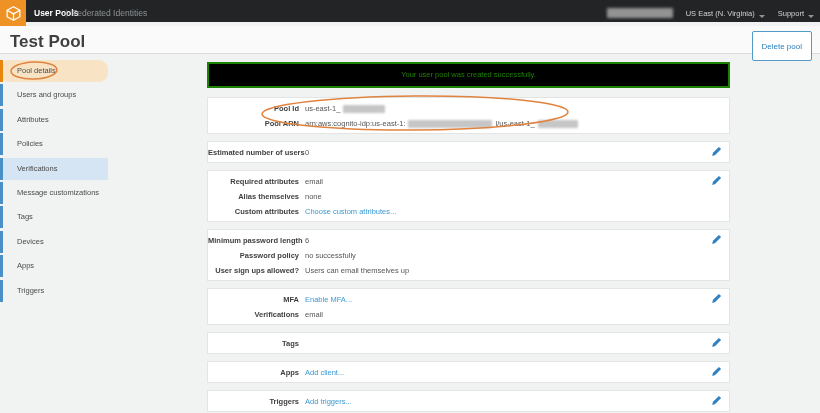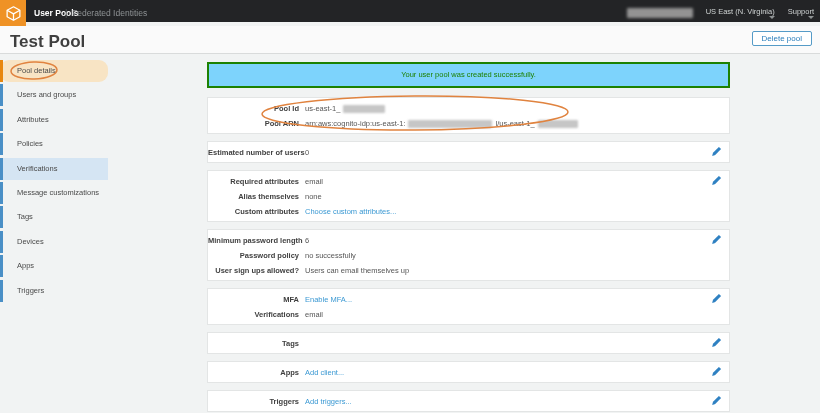--- a/index.html
+++ b/index.html
@@ -12,44 +12,44 @@
   .navbar { position:absolute; top:0; left:0; width:820px; height:22px; background:#232426; }
   .logo { position:absolute; left:0; top:0; width:26px; height:26px; background:#ef9225;
           display:flex; align-items:center; justify-content:center; cursor:pointer; }
   .nav-product { position:absolute; left:34px; top:0; line-height:26px; color:#fff;
                  font-weight:bold; font-size:8.5px; cursor:pointer; }
   .nav-sep { position:absolute; left:65px; top:0; line-height:26px; color:#5a5e60; font-size:9px; }
   .nav-secondary { position:absolute; left:72px; top:0; line-height:26px; color:#8e9294;
                    font-size:8.5px; cursor:pointer; }
   .nav-right { position:absolute; right:6px; top:0; height:26px; display:flex; align-items:center;
                gap:13px; color:#cfd3d3; font-size:7.5px; }
-  .nav-item { display:flex; align-items:flex-end; cursor:pointer; white-space:nowrap;flex-direction:column; }
+  .nav-item { display:flex; align-items:flex-end; cursor:pointer; white-space:nowrap; }
   .nav-redacted { width:66px; height:10px; background:#939393; border-radius:1px;
                   filter:blur(1.5px); cursor:pointer; }
   .caret { display:inline-block; width:0; height:0; border-left:3px solid transparent;
            border-right:3px solid transparent; border-top:3.5px solid #8f9394; margin-left:4px; }
   
   .header { position:absolute; top:26px; left:0; width:820px; height:28px; background:#fafafa;
             border-bottom:1px solid #d9dbdb; }
   .header h1 { position:absolute; left:10px; top:6px; margin:0; font-size:17px; color:#3f3f3f; }
-  .delete-btn { position:absolute; right:8px; top:5px; height:15px; padding:0 9px; background:#fff;
+  .delete-btn { position:absolute; right:8px; top:5px; height:30px; padding:0 9px; background:#fff;
                 border:1px solid #559bc7; border-radius:2px; color:#2b7fbc; font-size:8px;
                 font-family:inherit; cursor:pointer; }
   
   #sidebar { position:absolute; left:0; top:60px; width:130px; }
   .side-item { position:relative; height:22px; margin-bottom:2.4px; cursor:pointer; }
   .side-item .strip { position:absolute; left:0; top:0; width:3px; height:22px; background:#4a8fc6; }
   .side-item.hl-orange { background:#f8e4c4; width:108px;border-radius:9px; }
   .side-item.hl-orange .strip { background:#e8870e; }
   .side-item.hl-blue { background:#d5e5f3; width:108px; }
   .side-label { position:absolute; left:17px; top:0; line-height:22px; font-size:7.5px;
                 color:#4a4a4a; white-space:nowrap; }
   
   .main { position:absolute; left:207px; top:62px; width:523px; }
-  .banner { height:26px; border:2px solid #1d8102; background:#7dd3fc; color:#1d8102;
+  .banner { height:26px; border:2px solid #1d8102; background:#000000; color:#1d8102;
             font-size:7.5px; text-align:center; line-height:21px; margin-bottom:9px; }
   .card { position:relative; background:#fff; border:1px solid #e3e5e5; padding:2.5px 0;
           margin-bottom:7px; }
   .row { display:flex; line-height:15px; font-size:7.5px; }
   .flabel { width:91px; text-align:right; font-weight:bold; color:#3f3f3f; flex-shrink:0;
             white-space:nowrap; }
   .fvalue { margin-left:6px; color:#565656; white-space:nowrap; }
   .link { color:#3b99d3; text-decoration:none; cursor:pointer; }
   .redacted { display:inline-block; height:8px; background:#c6c6c6; border-radius:1px;
               filter:blur(1.2px); margin:0 3px; vertical-align:middle; }

